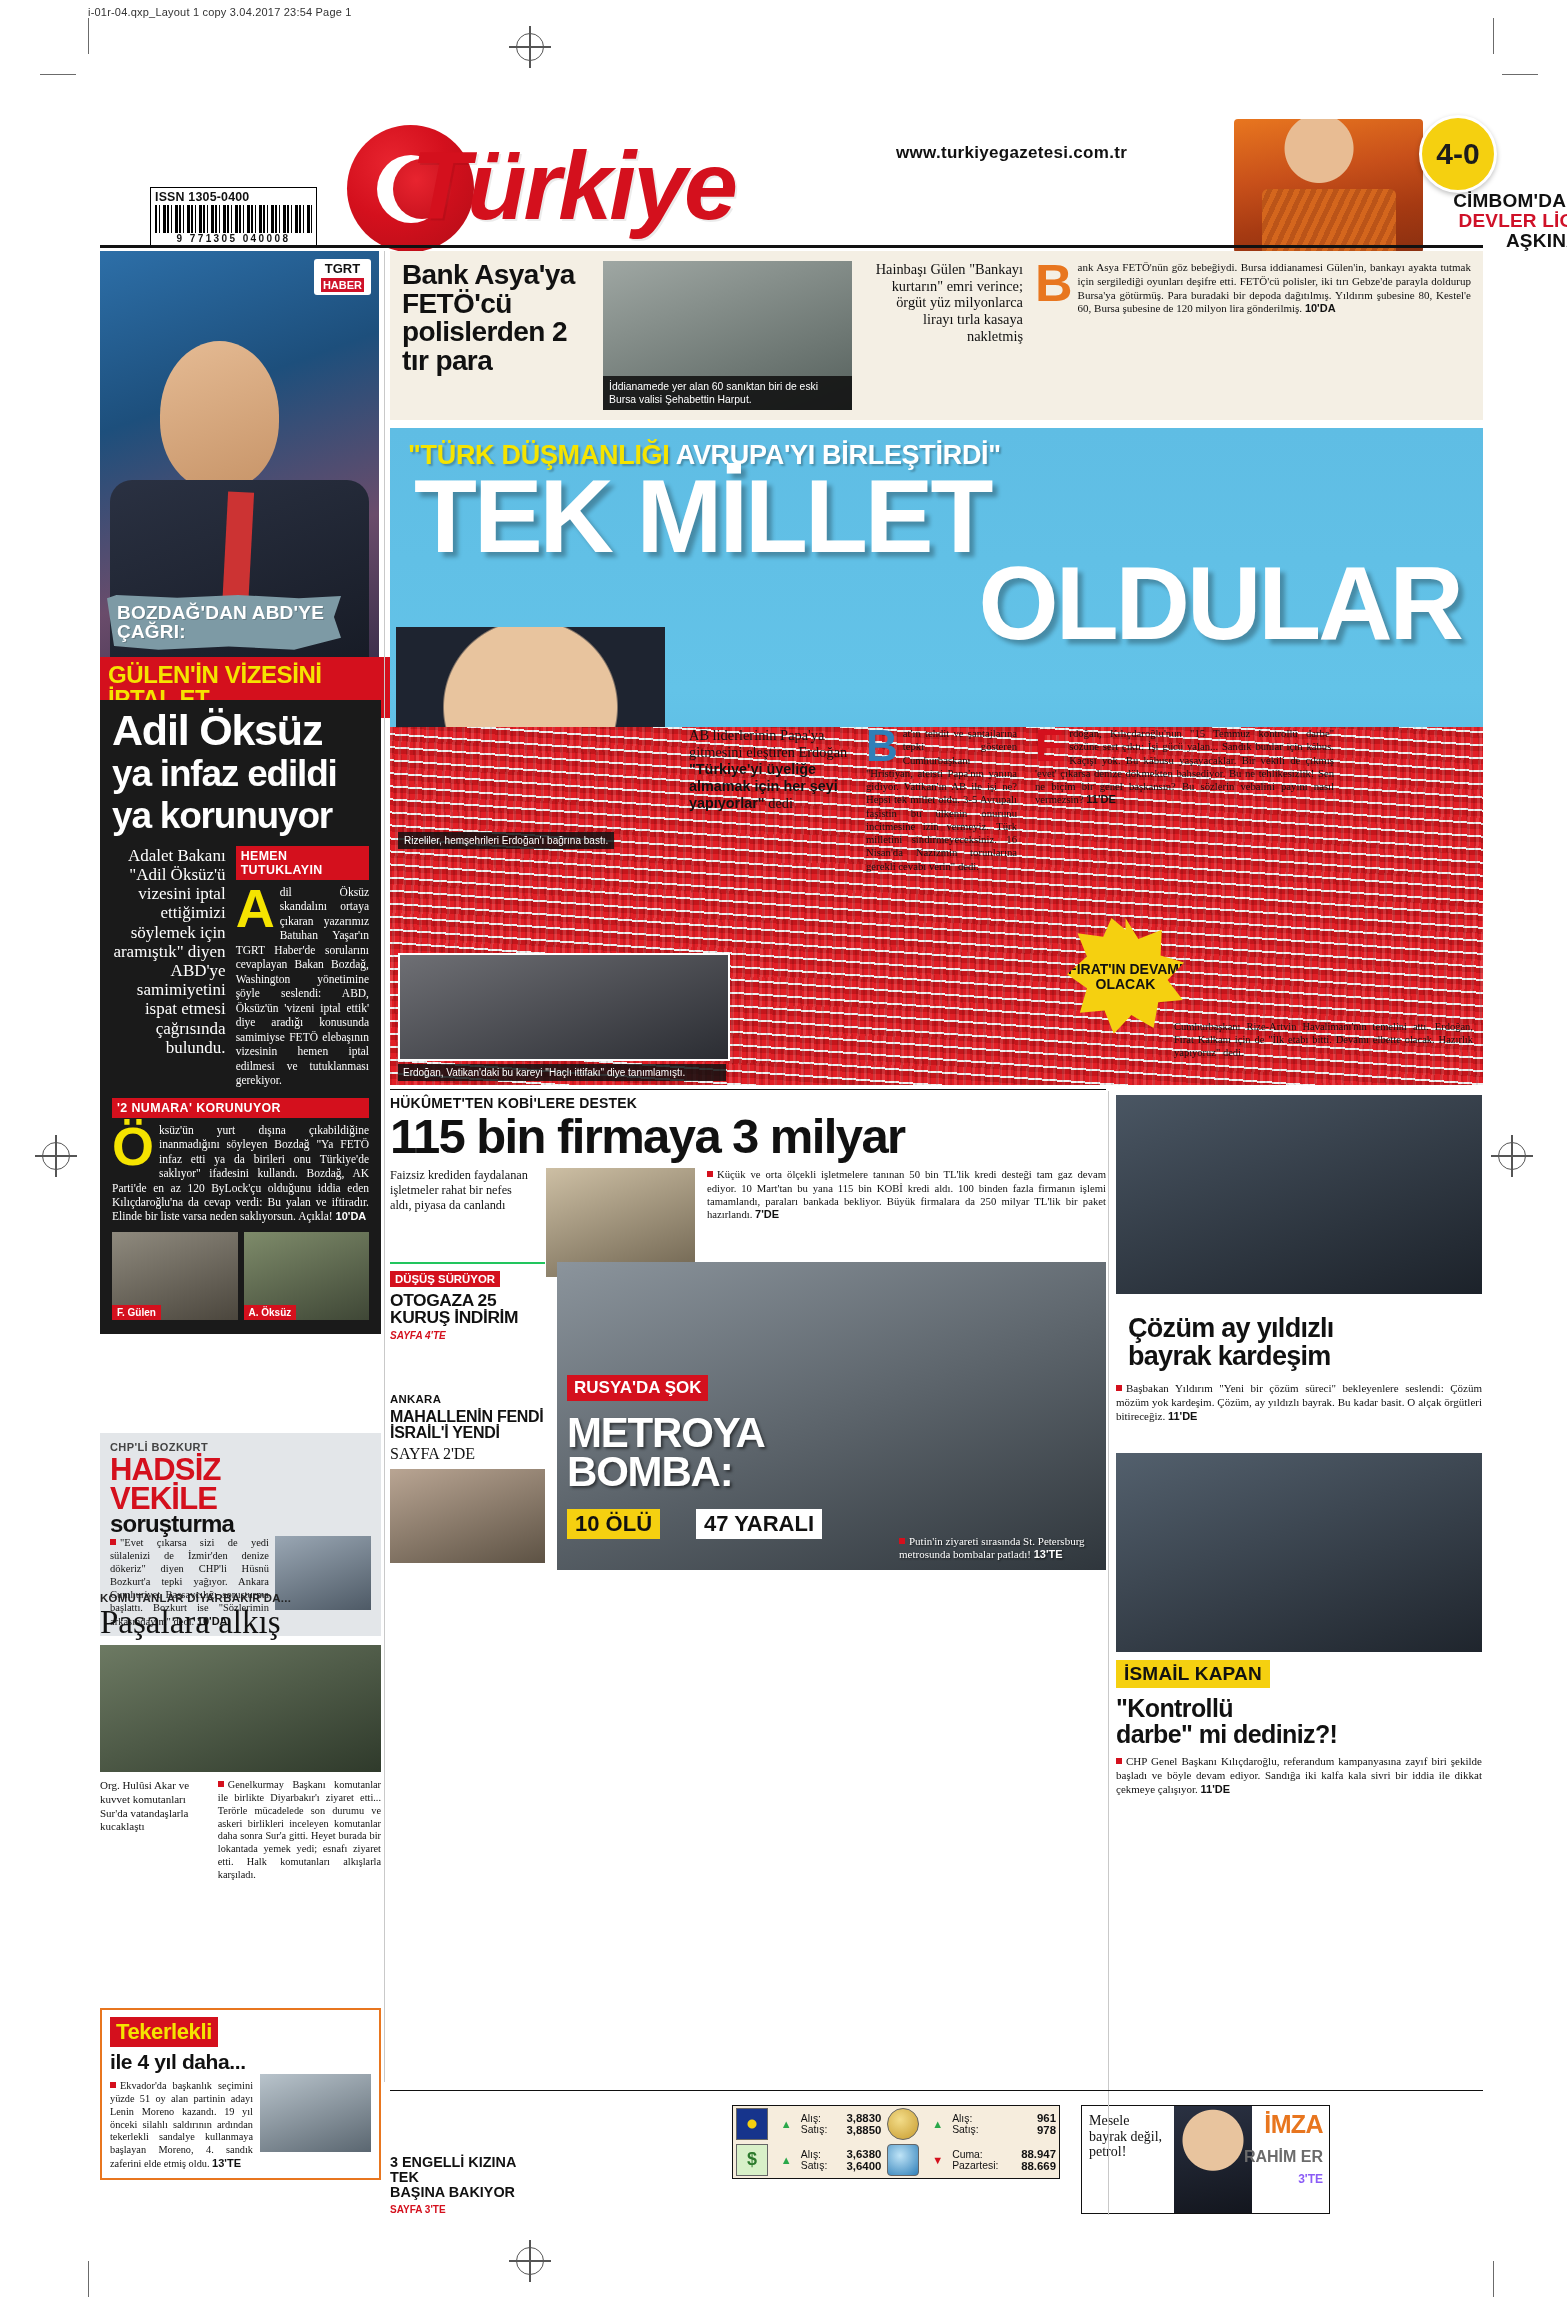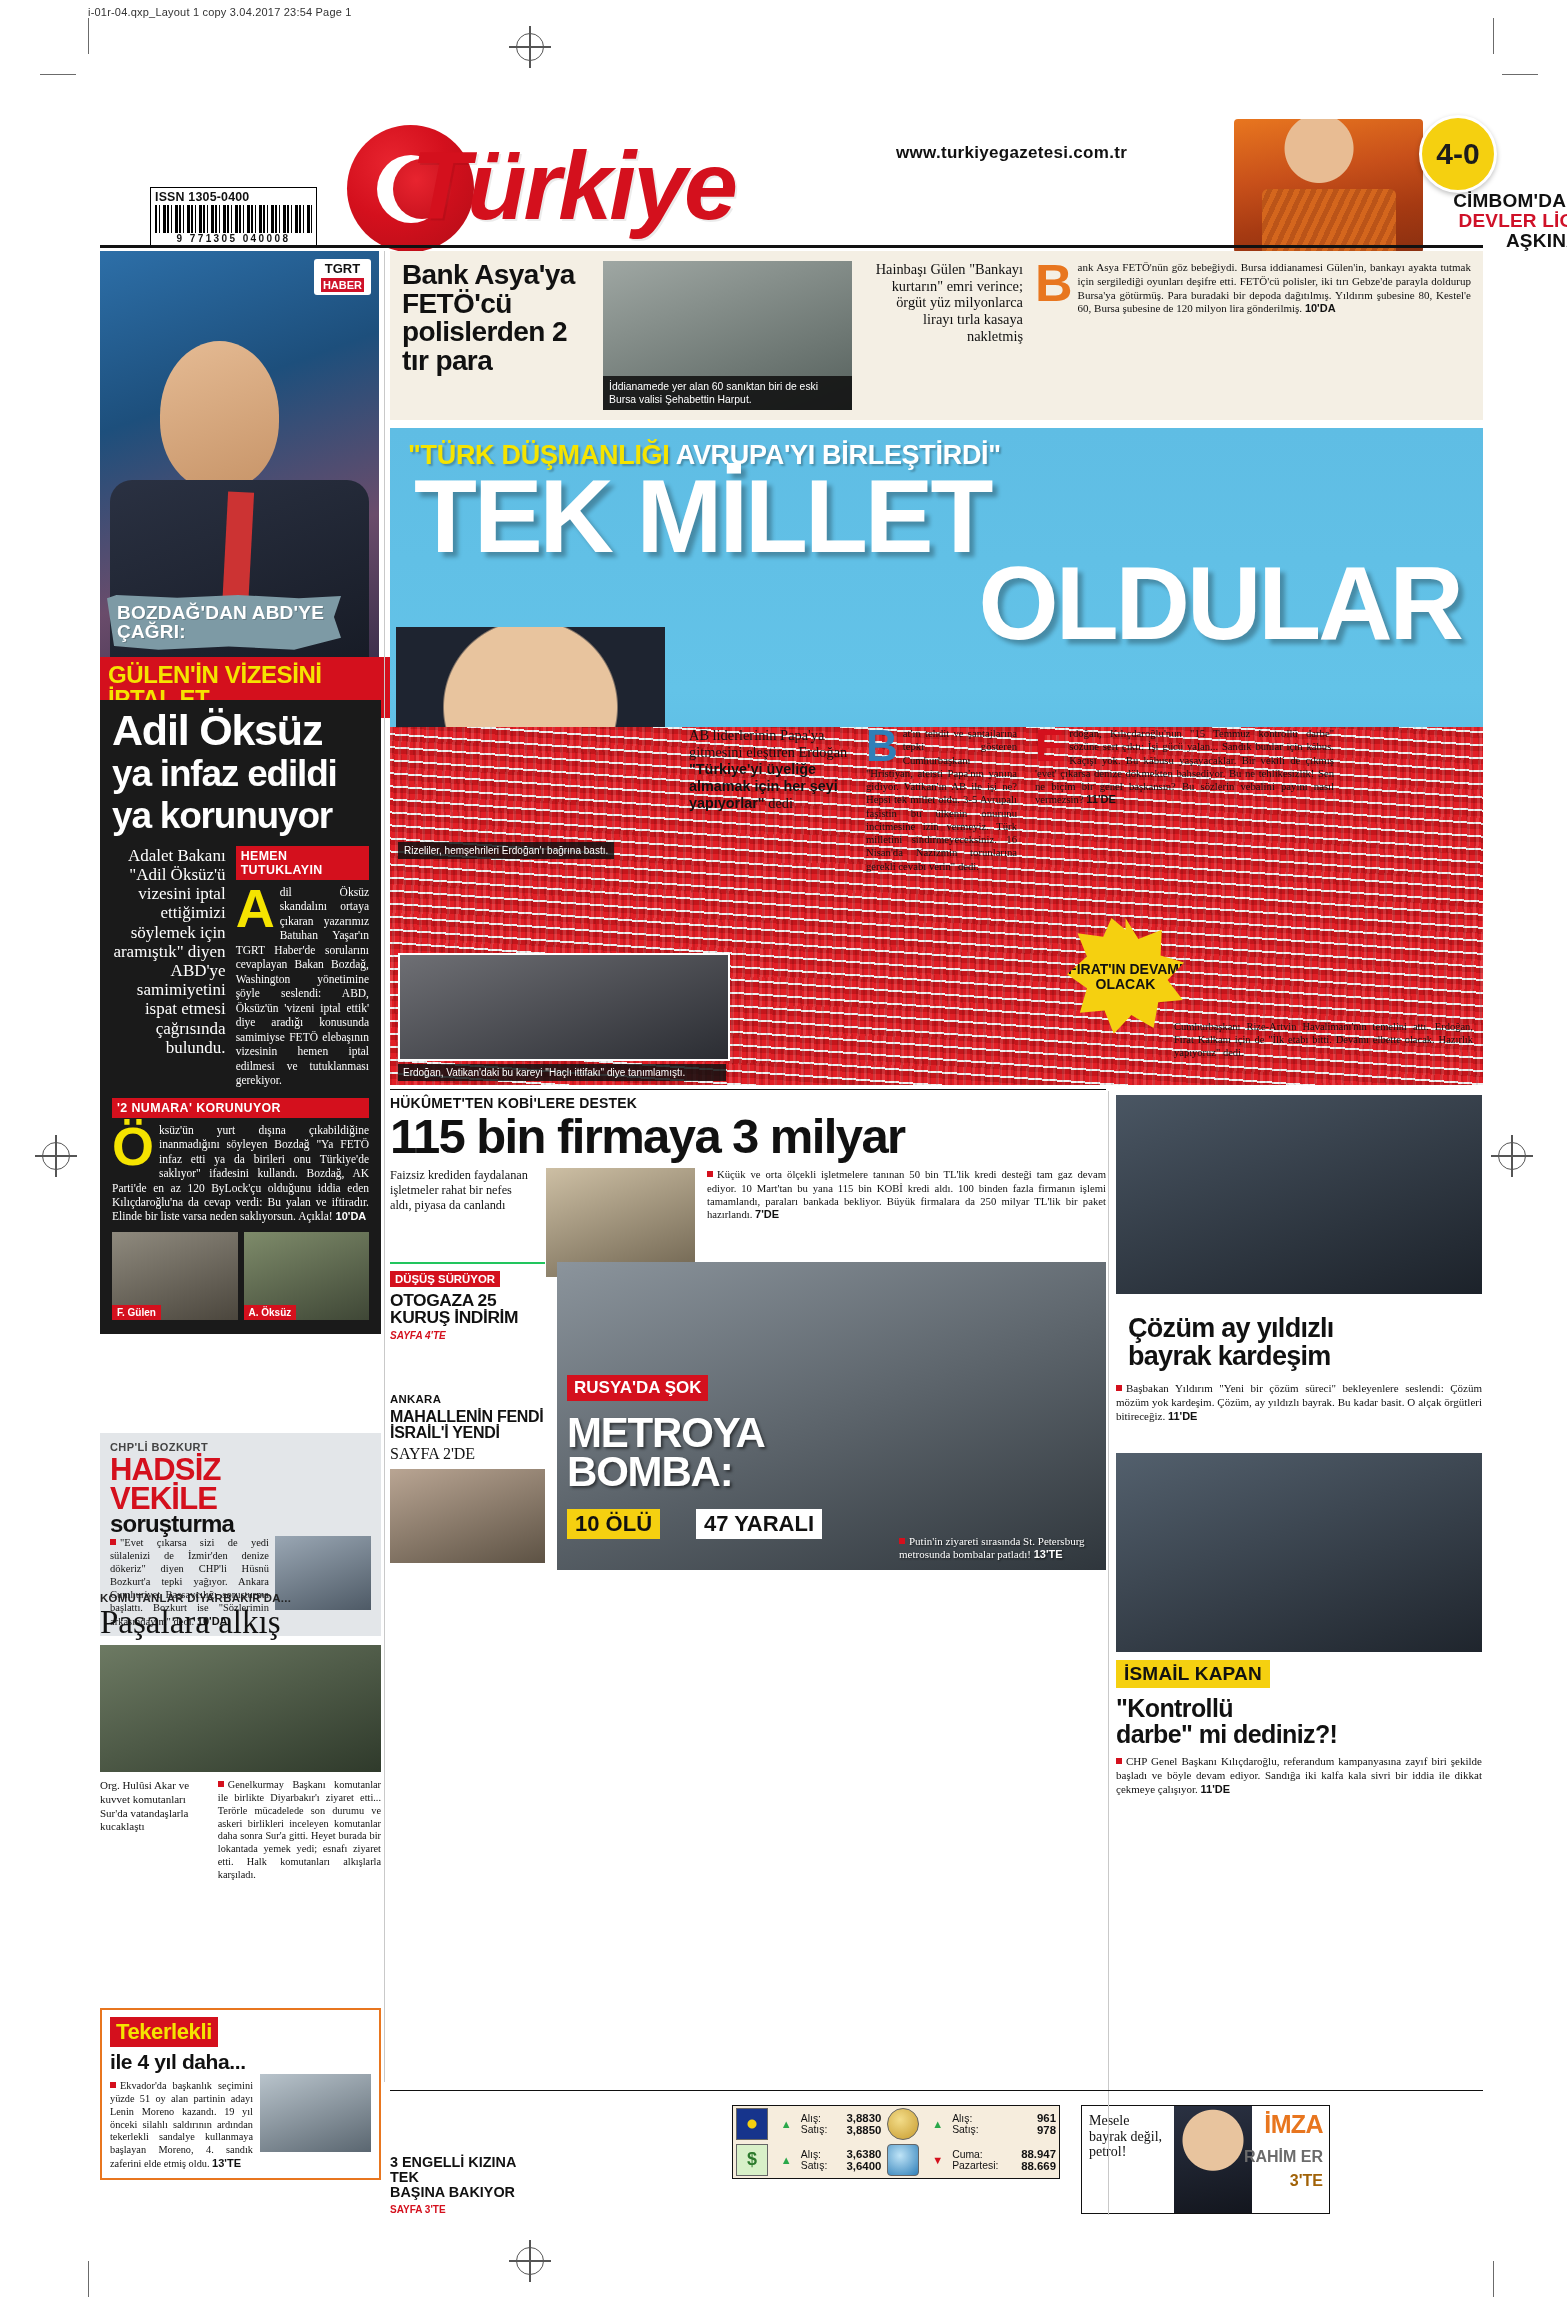--- a/index.html
+++ b/index.html
@@ -166,21 +166,21 @@
   .crowd:before{content:"";position:absolute;inset:0;
      background:repeating-linear-gradient(88deg,rgba(0,0,0,.10) 0 2px,transparent 2px 7px);}
   .ms-lede{position:absolute;left:299px;top:299px;width:159px;font-size:14.4px;line-height:1.18;color:#111;}
   .ms-lede .q{font-family:"Liberation Sans",sans-serif;font-weight:800;}
   .ms-col{position:absolute;top:299px;width:151px;font-size:10.7px;line-height:1.24;text-align:justify;color:#111;}
   .ms-col.c1{left:476px;} .ms-col.c2{left:645px;width:299px;}
   .dropcap-b{float:left;font-family:"Liberation Sans",sans-serif;font-weight:800;font-size:44px;
      line-height:.78;color:#2f7fb8;margin:2px 5px 0 0;}
   .dropcap-e{float:left;font-family:"Liberation Sans",sans-serif;font-weight:800;font-size:44px;
      line-height:.78;color:#d4101d;margin:2px 5px 0 0;}
-  .rize-cap{position:absolute;left:8px;top:414px;background:rgba(17,17,17,.85);color:#fff;
+  .rize-cap{position:absolute;left:8px;top:404px;background:rgba(17,17,17,.85);color:#fff;
      font-family:"Liberation Sans",sans-serif;font-size:10px;padding:3px 6px;}
   .pope{position:absolute;left:8px;bottom:24px;width:328px;height:104px;border:2px solid #fff;
      background:linear-gradient(160deg,#6e6f74,#2b2d33);}
   .pope-cap{position:absolute;left:8px;bottom:4px;width:328px;background:rgba(17,17,17,.85);color:#fff;
      font-family:"Liberation Sans",sans-serif;font-size:10px;padding:3px 5px;box-sizing:border-box;}
   .star{position:absolute;right:299px;bottom:50px;width:117px;height:117px;background:#f5d010;
      display:flex;align-items:center;justify-content:center;text-align:center;
      font-family:"Liberation Sans",sans-serif;font-weight:800;font-size:14px;color:#111;line-height:1.05;
      clip-path:polygon(50% 0,61% 18%,81% 10%,80% 32%,100% 38%,86% 53%,99% 70%,78% 72%,74% 94%,55% 83%,40% 99%,32% 79%,11% 81%,17% 60%,0 48%,17% 33%,9% 13%,31% 16%,38% 0,50% 10%);}
   .ms-right-cap{position:absolute;right:10px;bottom:26px;width:299px;font-size:10.5px;line-height:1.25;color:#111;text-align:justify;}
@@ -241,21 +241,21 @@
   .imza{position:absolute;left:1081px;top:2105px;width:247px;height:107px;border:1px solid #111;
      background:#fff;overflow:hidden;}
   .imza .mes{position:absolute;left:7px;top:7px;width:78px;font-size:14px;line-height:1.12;}
   .imza-photo{position:absolute;left:92px;top:0;width:78px;height:107px;
      background:radial-gradient(circle at 50% 32%,#e8c49e 0 30px,transparent 31px),linear-gradient(170deg,#2a3142,#13161e);}
   .imza .t1{position:absolute;right:6px;top:4px;font-family:"Liberation Sans",sans-serif;font-weight:800;
      font-size:25px;color:#e8761f;letter-spacing:-0.6px;}
   .imza .t2{position:absolute;right:6px;top:42px;font-family:"Liberation Sans",sans-serif;font-weight:800;
      font-size:16px;color:#6b6b6b;}
   .imza .t3{position:absolute;right:6px;top:66px;font-family:"Liberation Sans",sans-serif;font-weight:800;
-     font-size:16px;color:#a16207;}
+     font-size:12px;color:#8b5cf6;}
 
   
   .yildirim-photo{position:absolute;left:1116px;top:1095px;width:366px;height:199px;
      background:linear-gradient(160deg,#4a5663,#1c222a);}
   .cozum{position:absolute;left:1116px;top:1303px;width:366px;}
   .cozum h2{margin:12px;font-family:"Liberation Sans",sans-serif;font-weight:800;font-size:27px;
      line-height:1.02;letter-spacing:-0.7px;}
   .cozum .txt{margin-top:7px;font-size:11px;line-height:1.27;text-align:justify;}
   .kapan-photo{position:absolute;left:1116px;top:1453px;width:366px;height:199px;
      background:linear-gradient(160deg,#53606d,#1f252d);}

